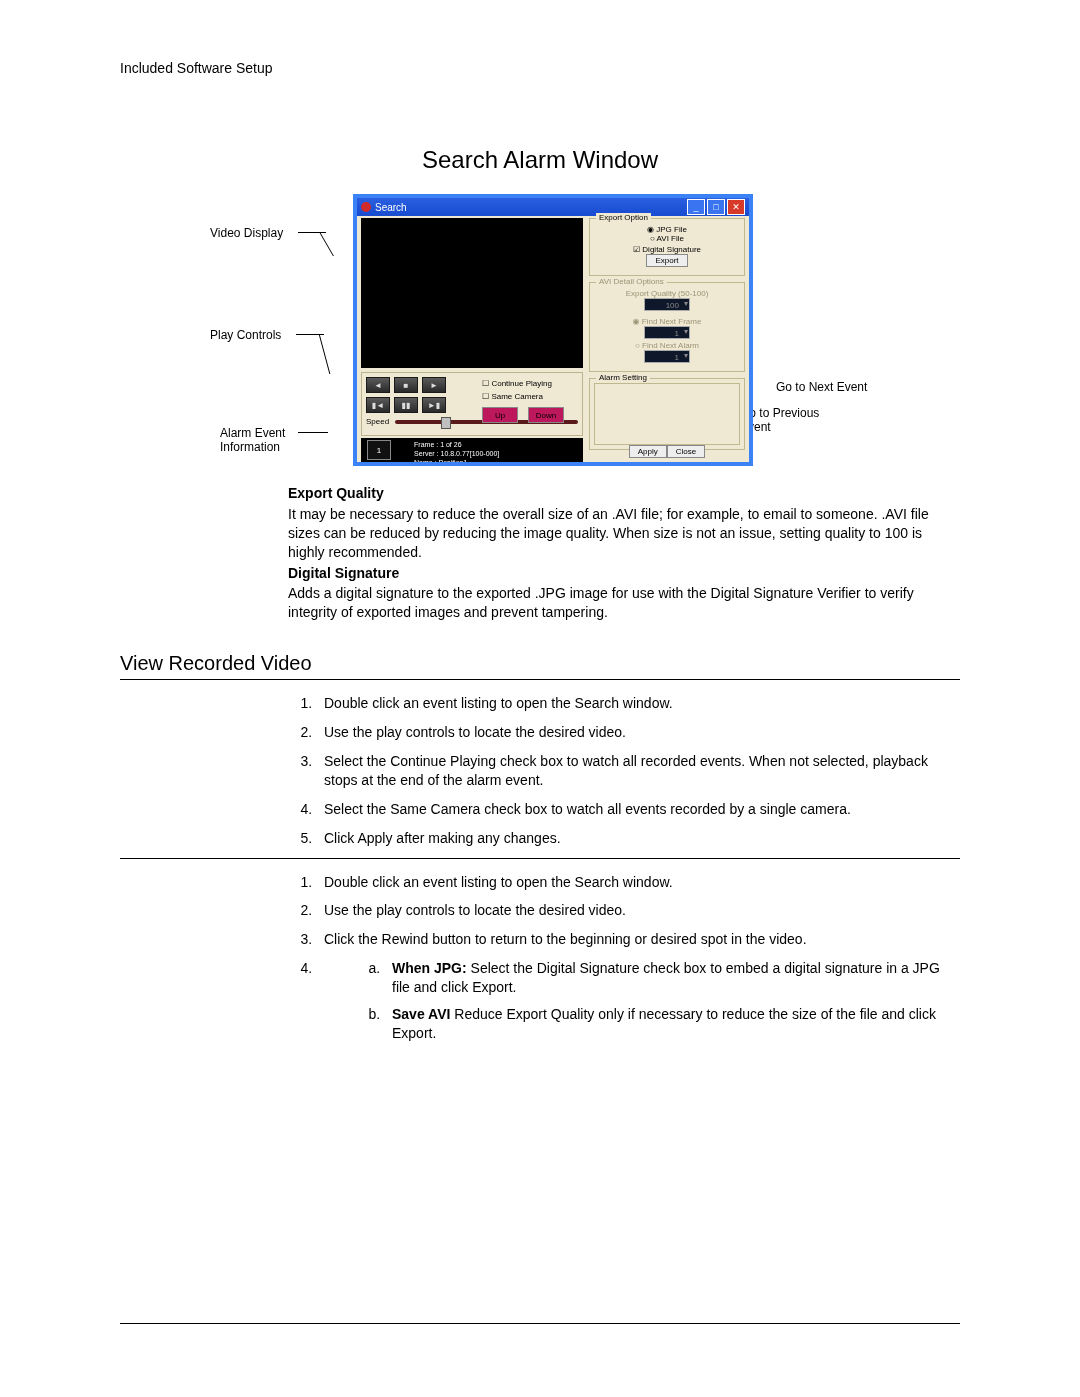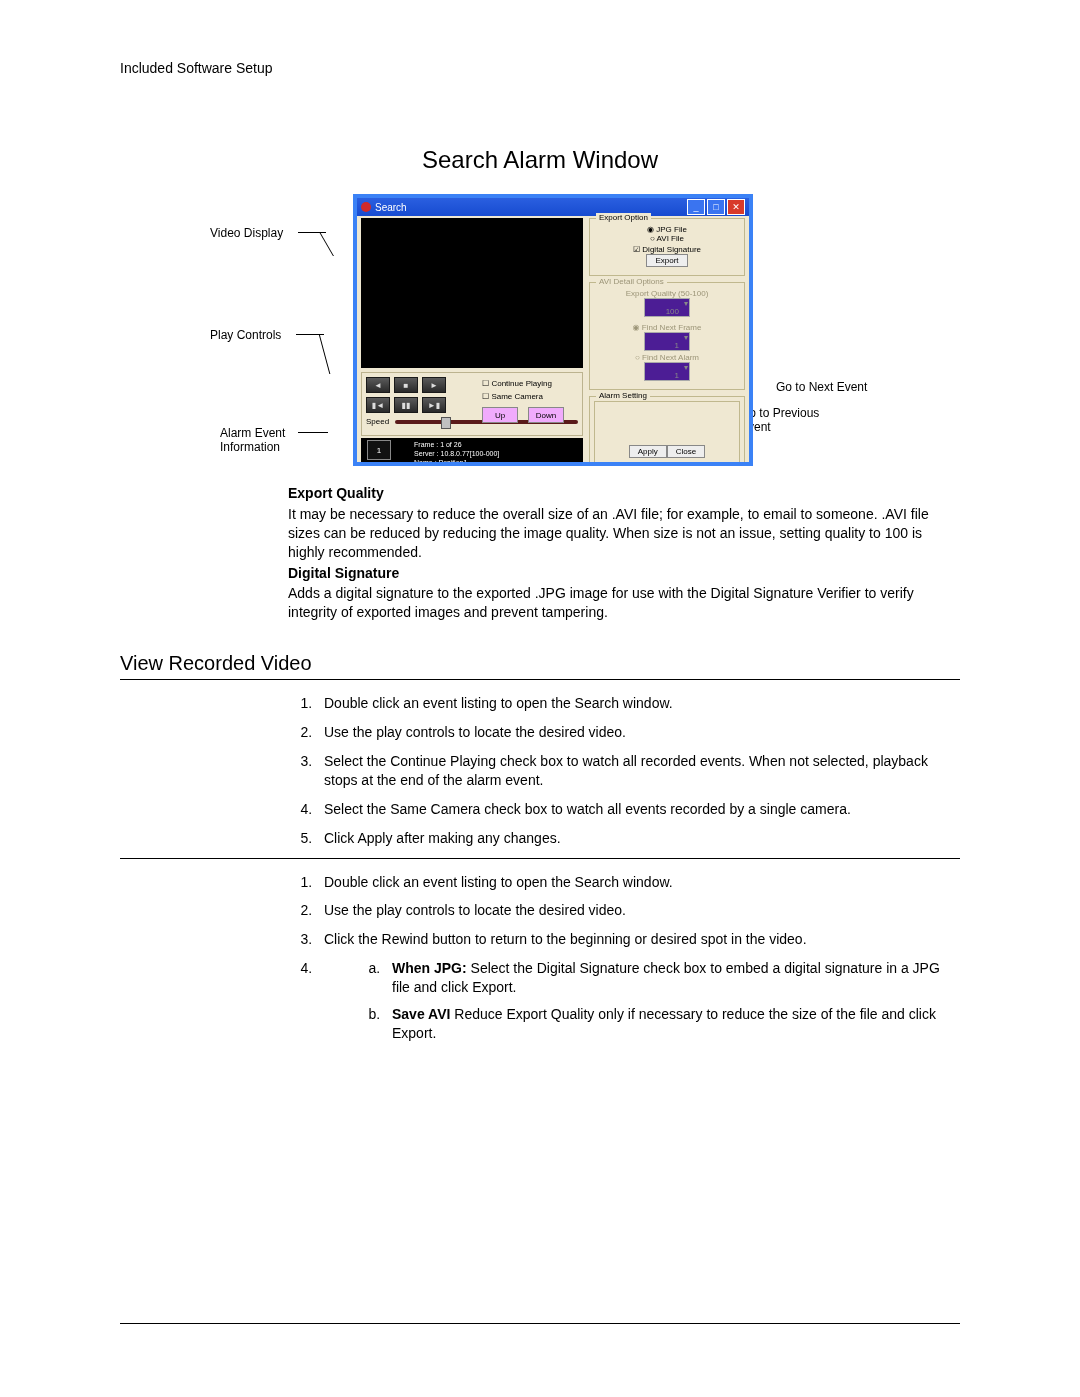--- a/index.html
+++ b/index.html
@@ -127,21 +127,21 @@
     border:1px solid #1a1a1a; display:flex;align-items:center;justify-content:center;
     color:#ddd; font-size:8px;
   }
   .speed-row { display:flex; align-items:center; gap:6px; font-size:8px;}
   .slider { flex:1; height:4px; background:#5a1a1a; position:relative; border-radius:2px;}
   .slider .knob { position:absolute; left:25%; top:-3px; width:8px;height:10px;background:#c0c0c0;border:1px solid #555;}
   .chk-row { position:absolute; left:120px; top:4px; font-size:8px; line-height:13px;}
   .chk::before { content:"☐ "; }
   .updown { position:absolute; left:120px; top:34px; display:flex; gap:10px;}
   .ud-btn {
-    width:34px; height:14px; border:1px solid #888; background:#f0abfc;
+    width:34px; height:14px; border:1px solid #888; background:#be185d;
     display:flex;align-items:center;justify-content:center; font-size:8px;
   }
   .info-panel {
     position:absolute; left:4px; top:222px; width:222px; height:26px;
     background:#000; color:#fff; font-size:7px; padding:2px 6px;
     display:flex; gap:12px; box-sizing:border-box;
   }
   .info-panel .thumb { width:22px;height:18px;border:1px solid #888;background:#111;color:#fff;display:flex;align-items:center;justify-content:center;font-size:8px;}
   .info-panel .col { line-height:9px; }
   .info-panel .clock { font-size:9px; margin-top:2px; }
@@ -158,21 +158,21 @@
   }
   .grp.dim { color:#9c9578; }
   .row { display:flex; align-items:center; justify-content:space-between; margin:2px 0;flex-direction:column;}
   .radio::before { content:"◉ "; font-size:8px;}
   .radio-off::before { content:"○ "; font-size:8px;}
   .chk2::before { content:"☑ "; font-size:8px;}
   .btn {
     border:1px solid #888; background:#eee; padding:1px 8px; font-size:8px;
   }
   .dd {
-    border:1px solid #aaa; background:#4c1d95; padding:8px 10px 0 4px; font-size:8px; color:#888; position:relative; width:30px; text-align:right;
+    border:1px solid #aaa; background:#0f172a; padding:2px 10px 0 4px; font-size:8px; color:#888; position:relative; width:30px; text-align:right;
   }
   .dd::after { content:"▾"; position:absolute; right:1px; top:0; color:#888;}
   .alarm-box {
     height:60px; border:1px solid #c0b88e; background:#efe8d2;
   }
   .bottom-btns {
     position:absolute; left:232px; bottom:4px; right:4px; display:flex; justify-content:center; 
   }
 </style>
 </head>

